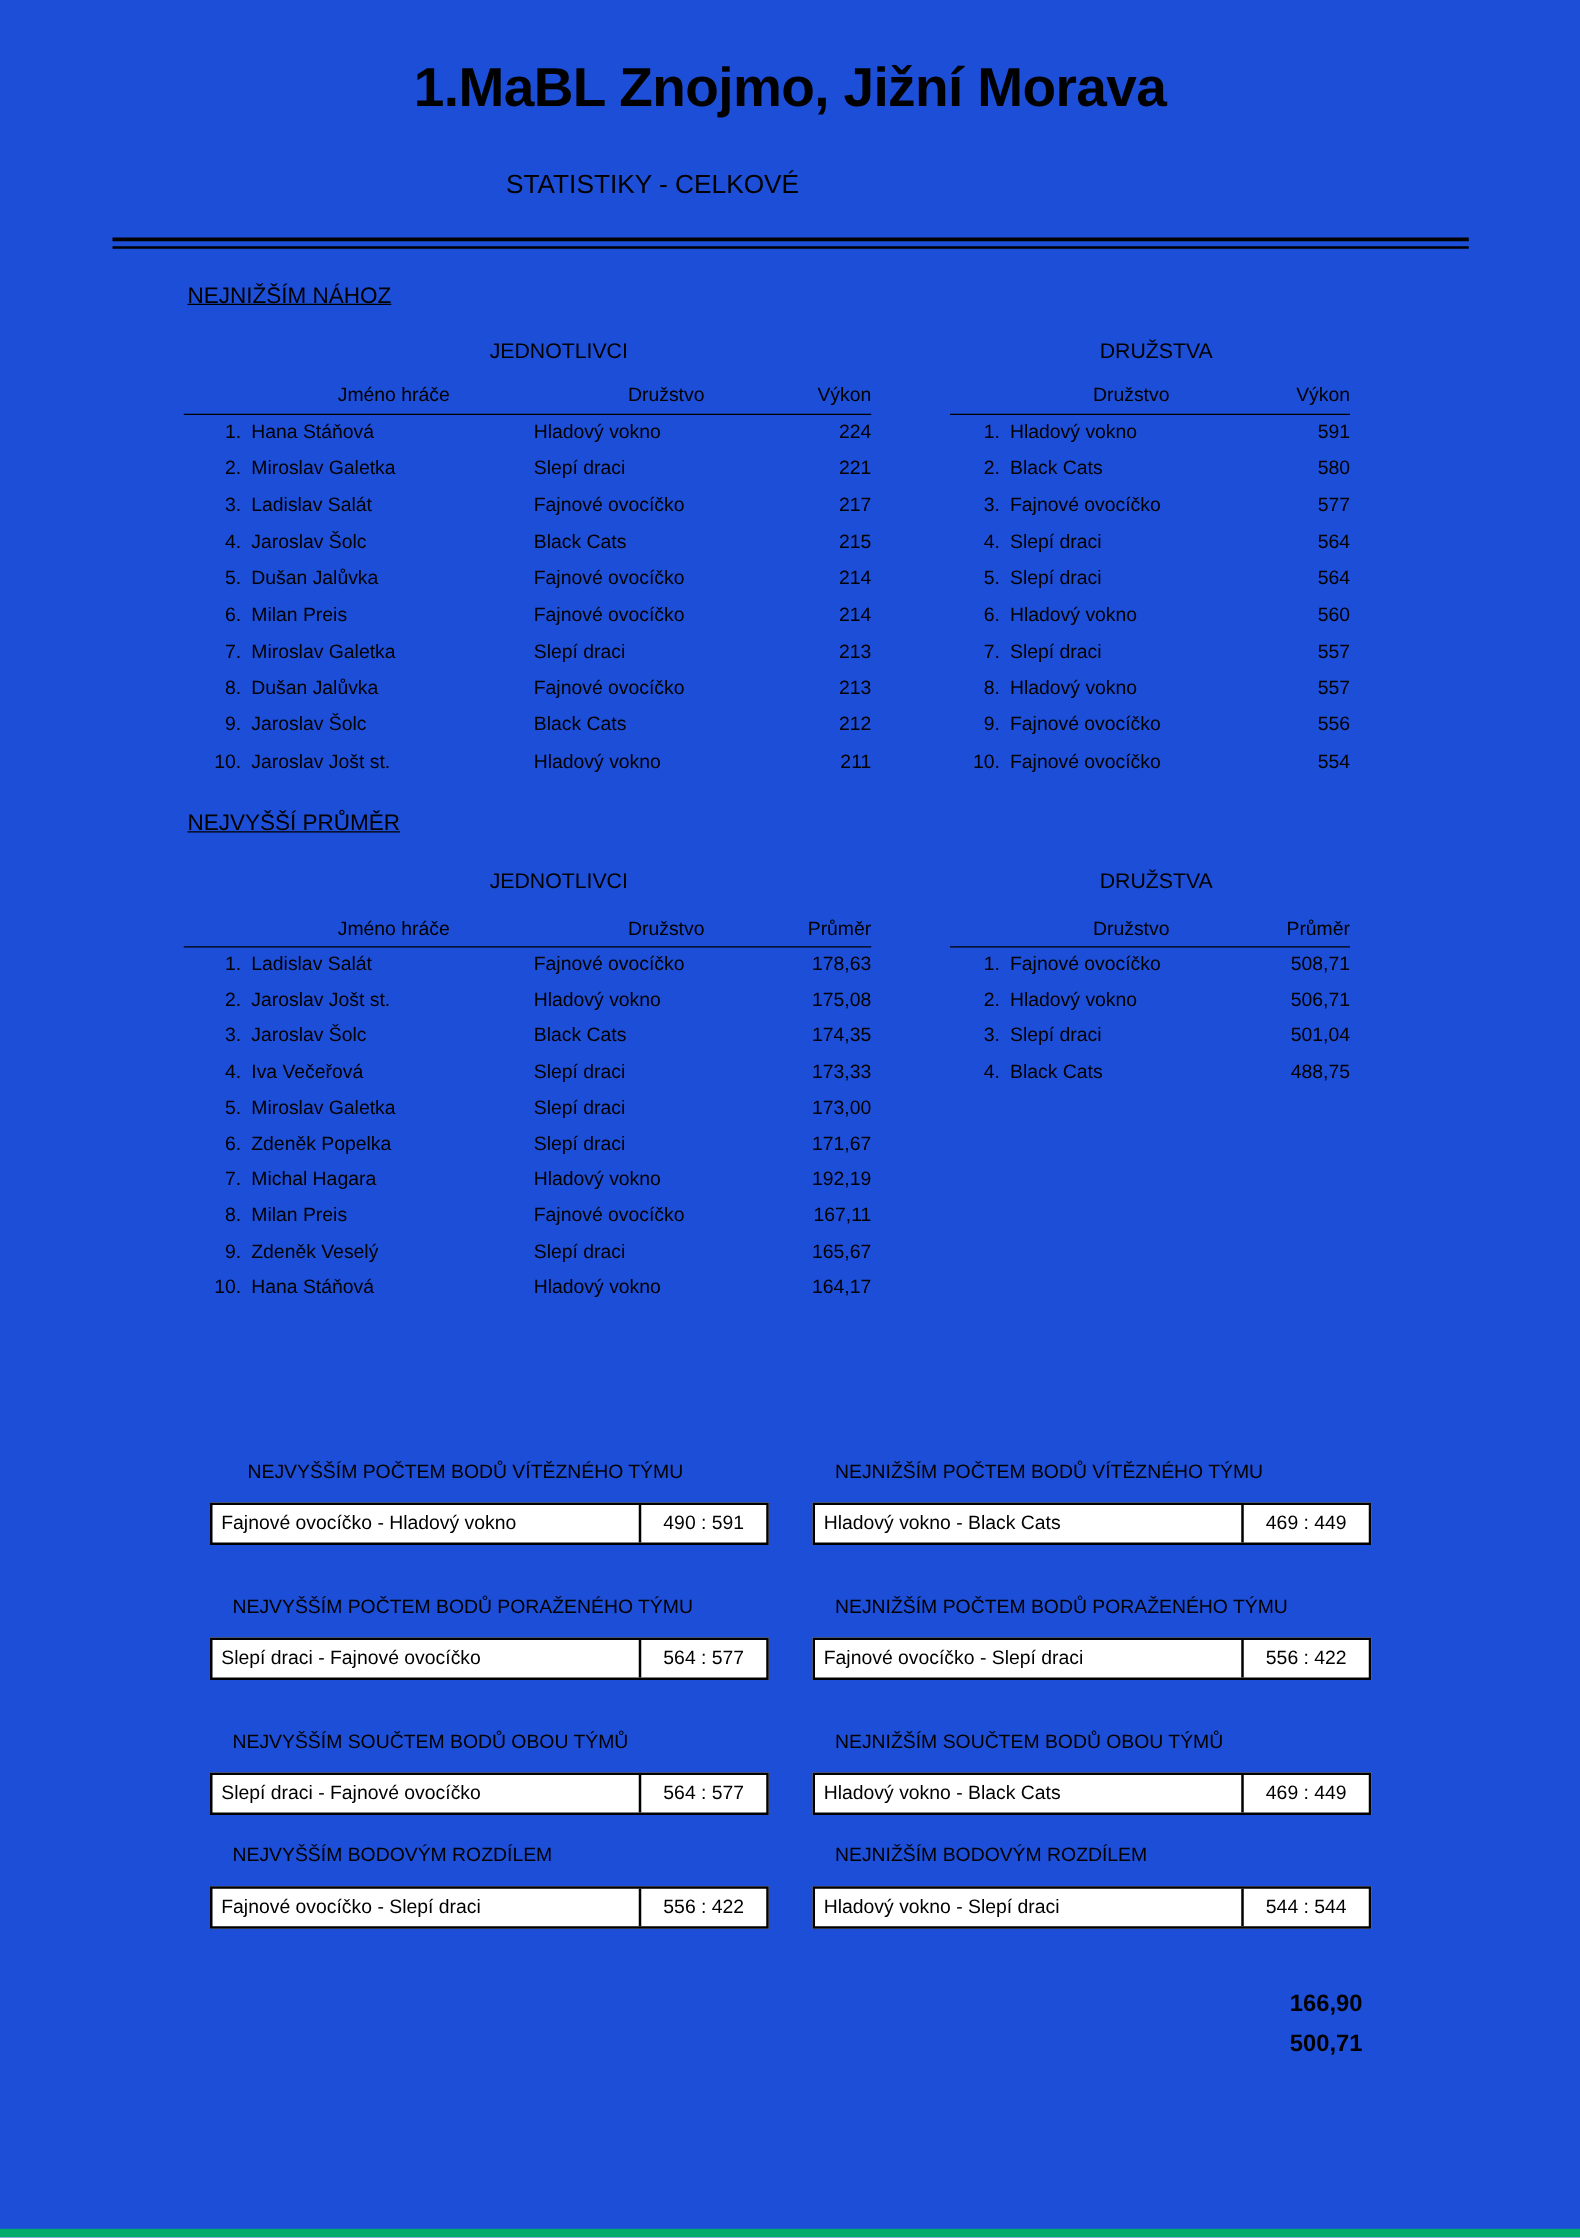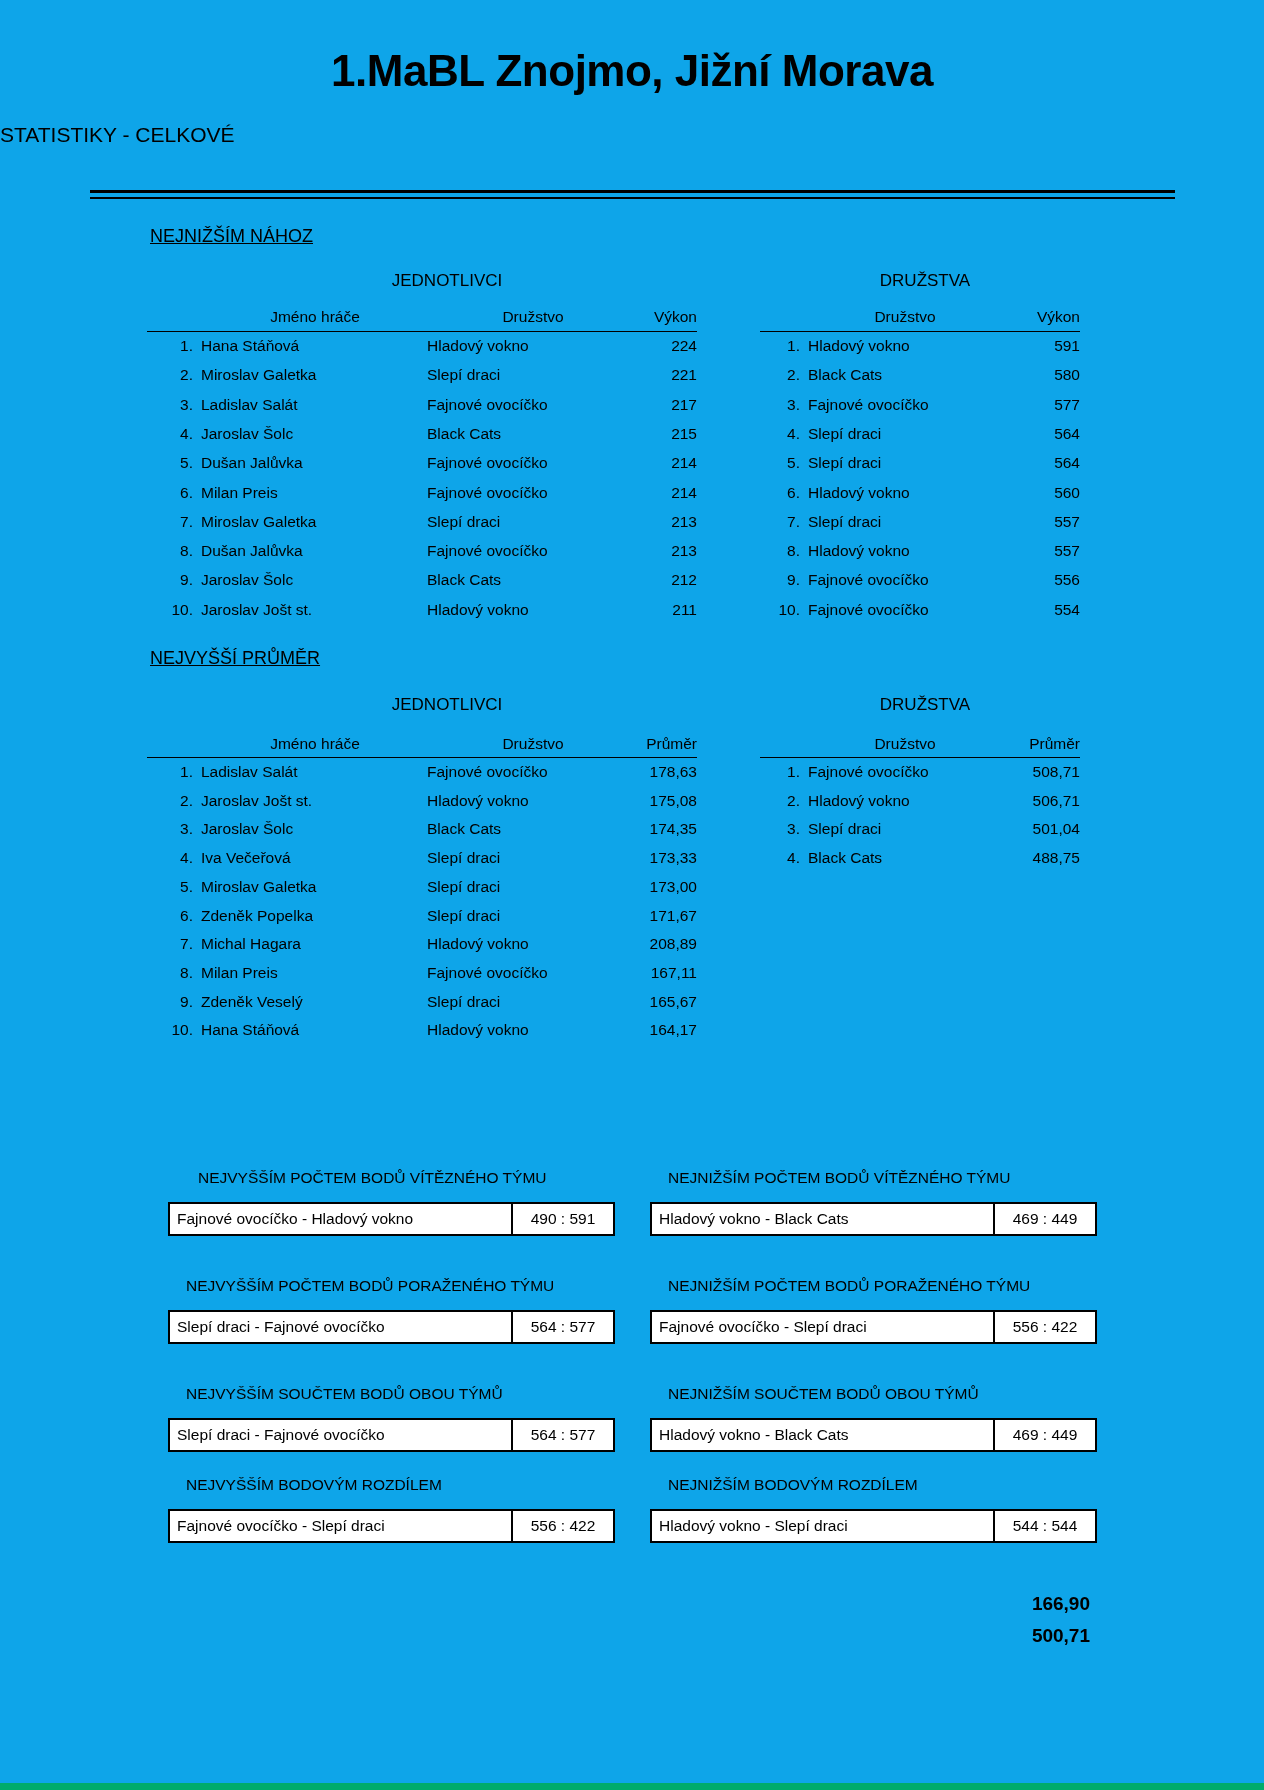--- a/index.html
+++ b/index.html
@@ -1,24 +1,24 @@
 <!DOCTYPE html>
 <html><head>
 <meta charset="utf-8">
 <style>
   html,body { margin:0; padding:0; background:#ffffff; }
   .page {
-    position:relative; width:1264px; height:1790px; background:#0ea5e9;
+    position:relative; width:1264px; height:1790px; background:#1d4ed8;
     font-family:"Liberation Sans", sans-serif; color:#000; overflow:hidden;
   }
   .abs { position:absolute; white-space:nowrap; }
 
   .title { top:46px; left:0; width:1264px; text-align:center;
            font-size:44px; font-weight:bold; letter-spacing:-0.5px; }
-  .subtitle { top:123px; left:0; width:1044px; font-size:21px; }
+  .subtitle { top:136px; left:0; width:1044px; text-align:center; font-size:21px; }
   .double-rule { top:190px; left:90px; width:1085px; height:4px;
                  border-top:3px solid #000; border-bottom:2px solid #000; }
 
   .sec-heading { left:150px; font-size:18px; text-decoration:underline; }
   .tbl-title { font-size:17px; text-align:center; }
   .tbl-title.tleft  { left:147px; width:600px; }
   .tbl-title.tright { left:760px; width:330px; }
 
   .tbl { position:absolute; top:0; height:0; }
   .tbl.lt { left:147px; width:550px; }
@@ -240,21 +240,21 @@
       <div class="trow" style="top: 907px;">
         <span class="rank">6.</span>
         <span class="name">Zdeněk Popelka</span>
         <span class="team">Slepí draci</span>
         <span class="val">171,67</span>
       </div>
       <div class="trow" style="top: 935px;">
         <span class="rank">7.</span>
         <span class="name">Michal Hagara</span>
         <span class="team">Hladový vokno</span>
-        <span class="val">208,89</span>
+        <span class="val">192,19</span>
       </div>
       <div class="trow" style="top: 964px;">
         <span class="rank">8.</span>
         <span class="name">Milan Preis</span>
         <span class="team">Fajnové ovocíčko</span>
         <span class="val">167,11</span>
       </div>
       <div class="trow" style="top: 993px;">
         <span class="rank">9.</span>
         <span class="name">Zdeněk Veselý</span>

